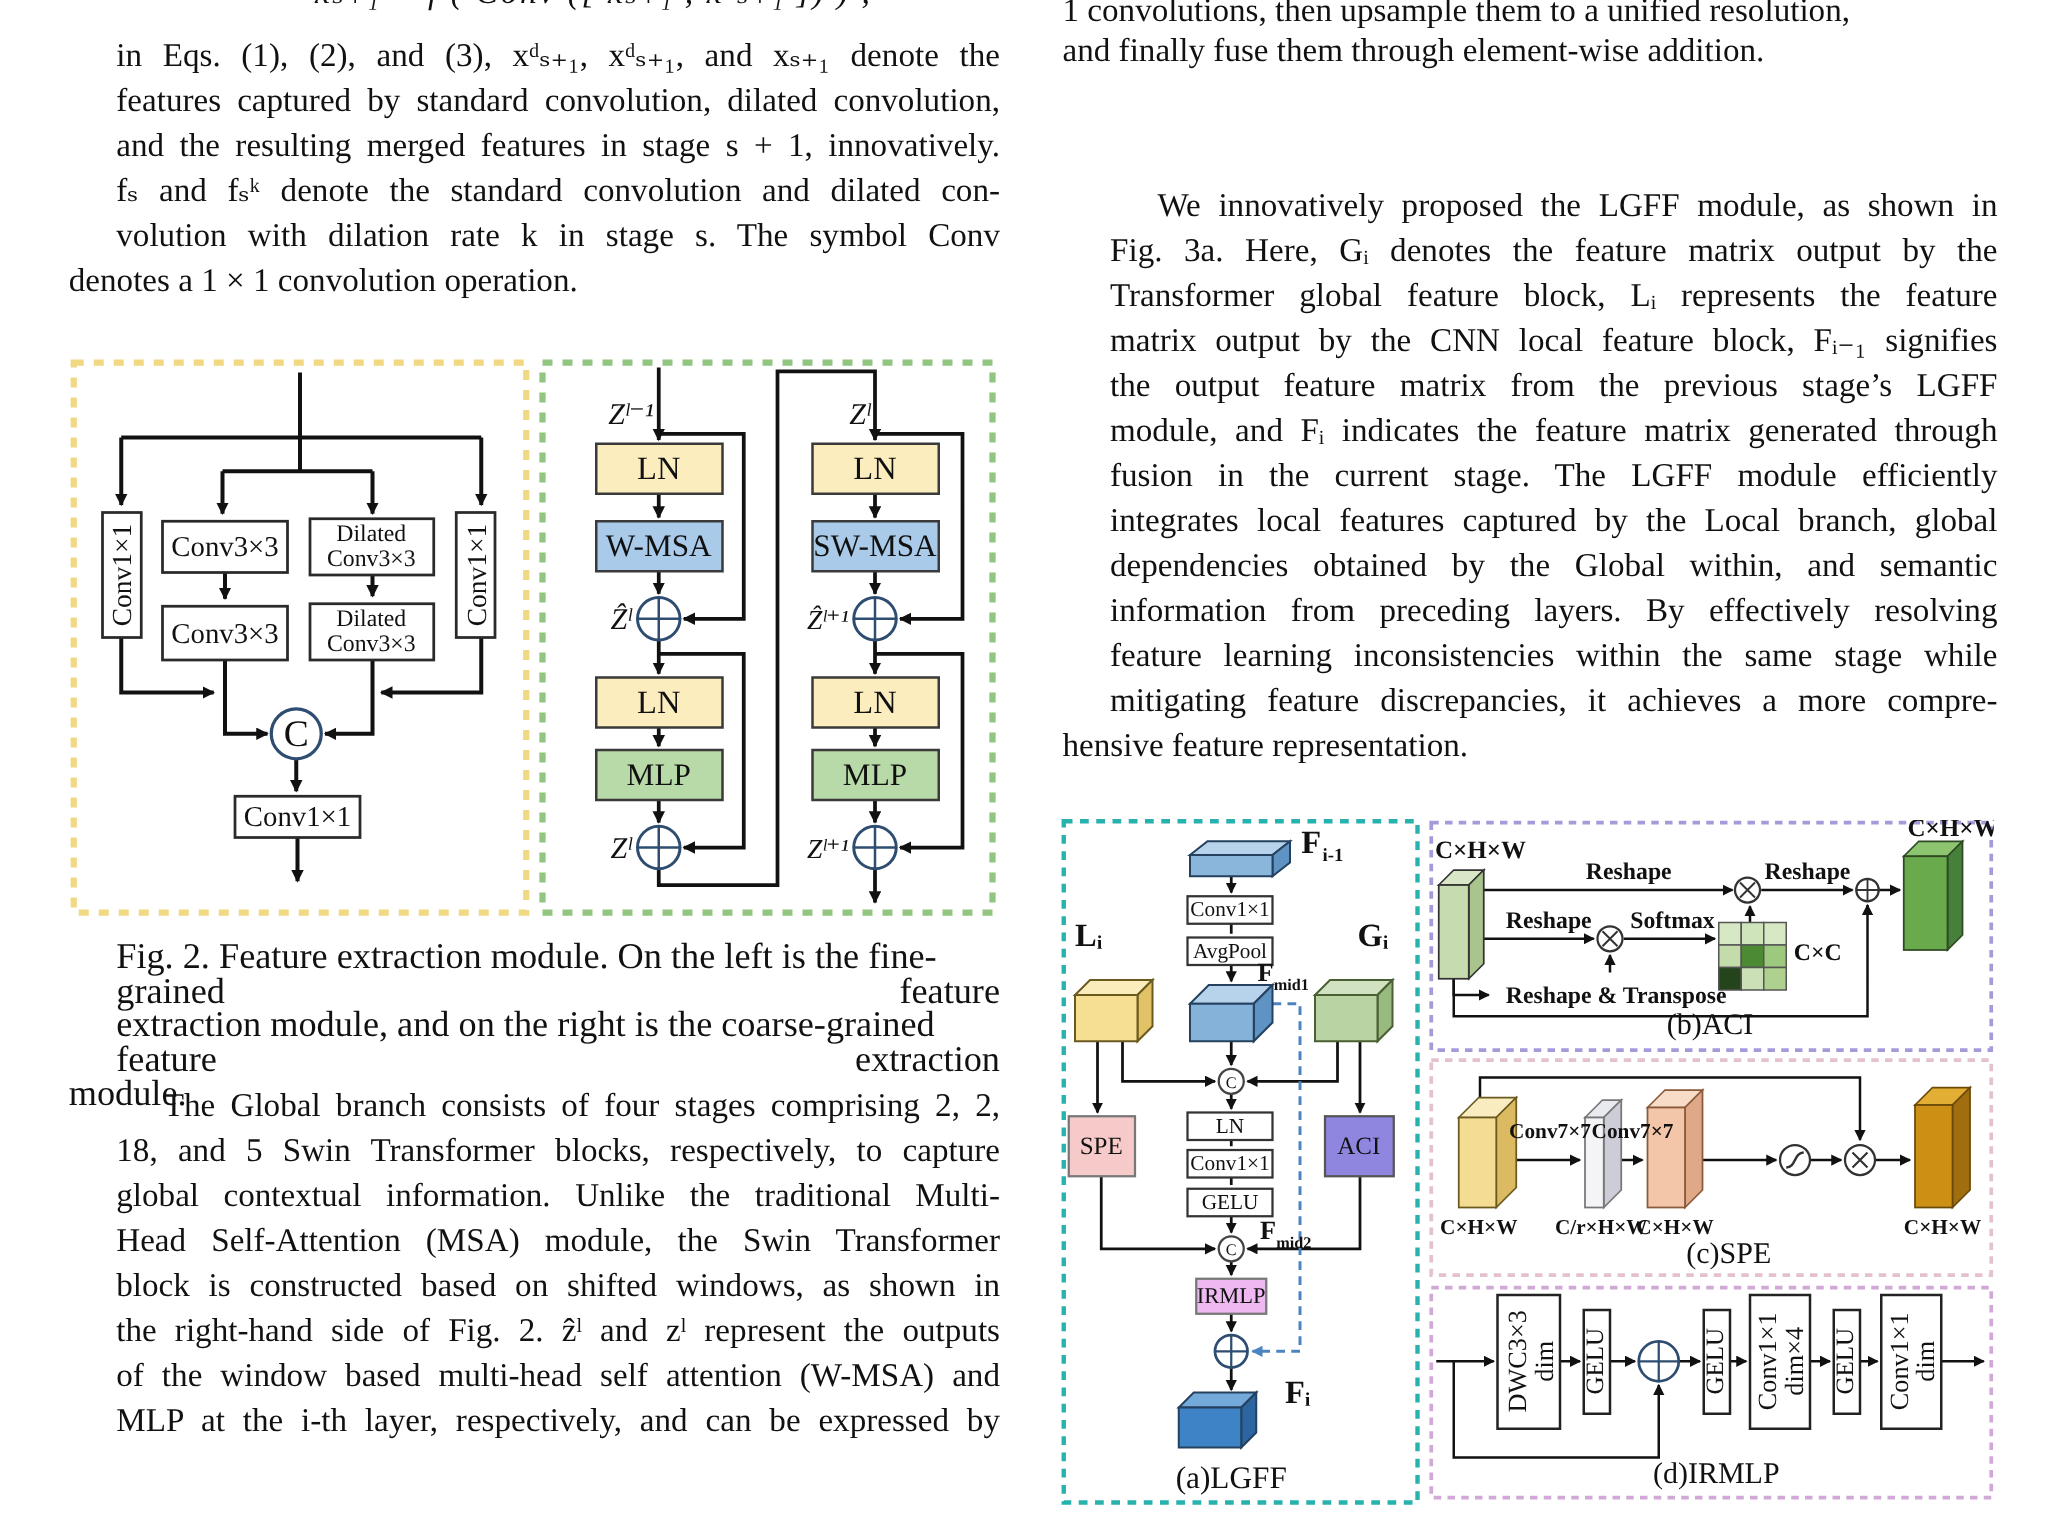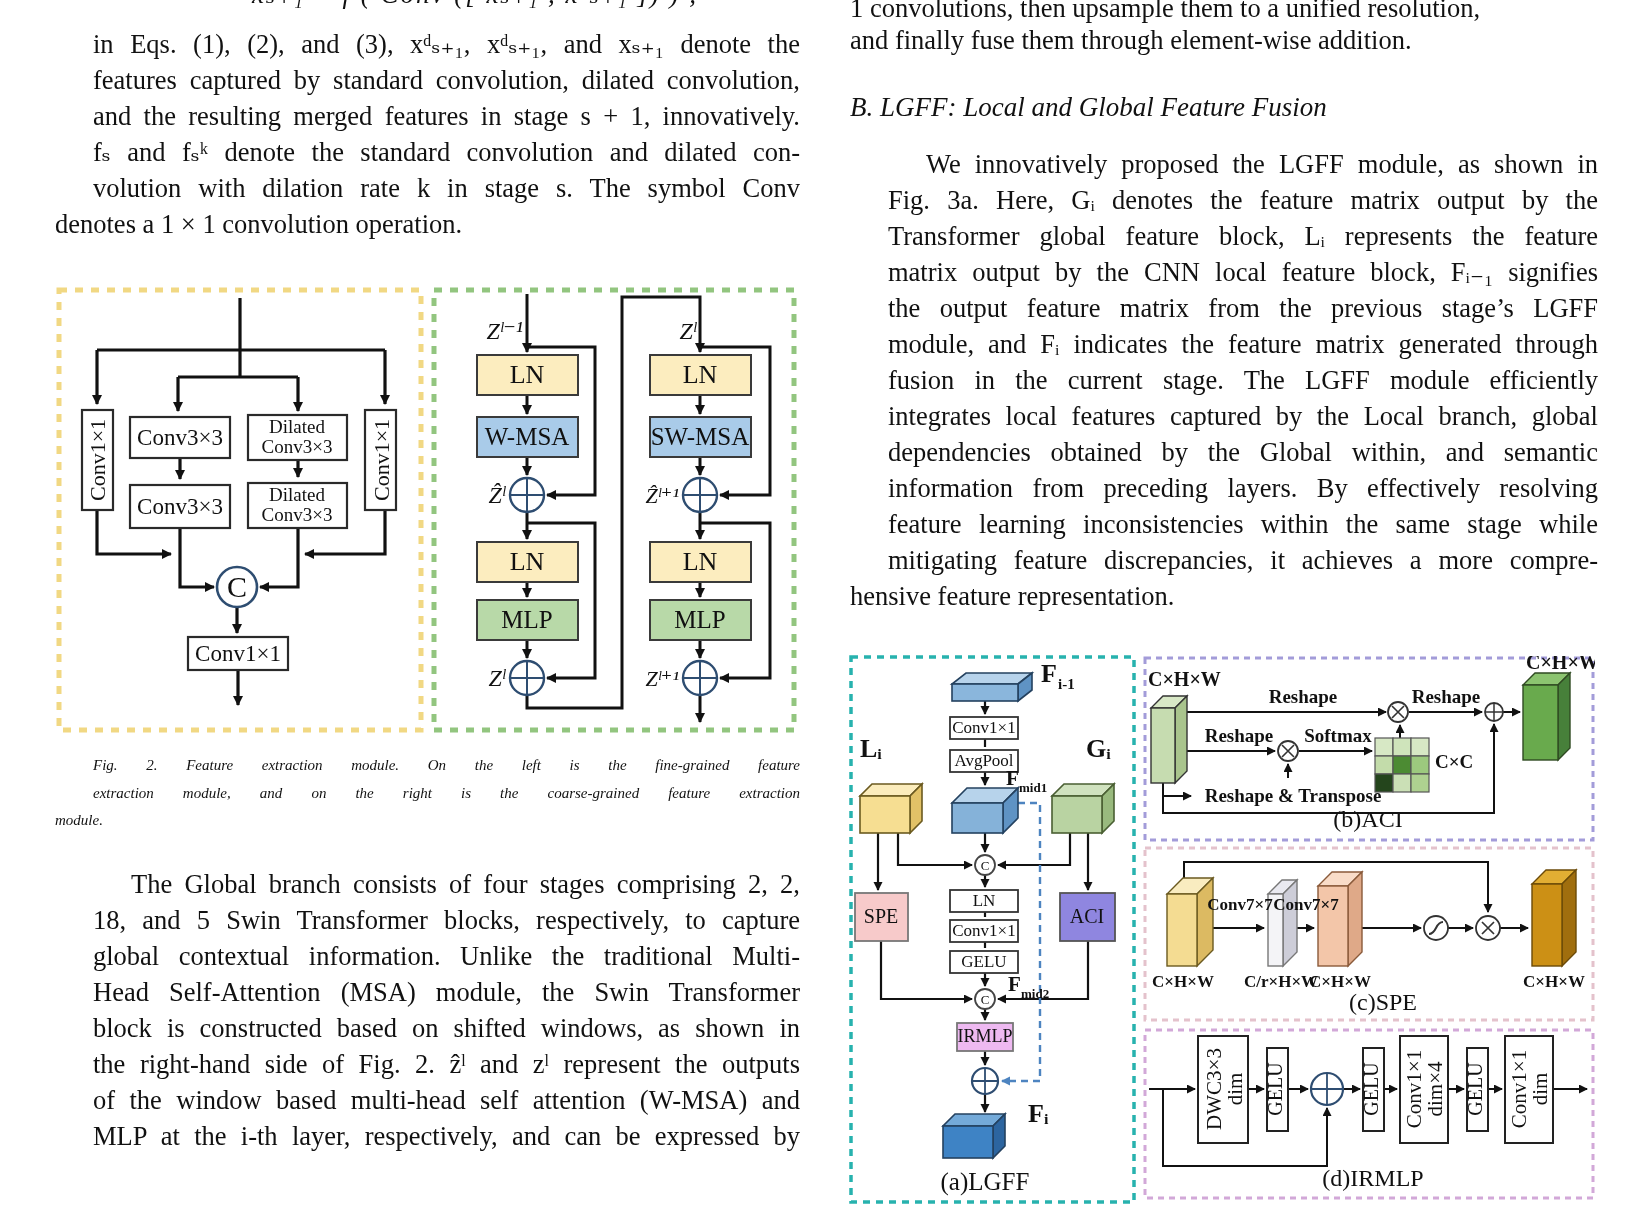--- a/index.html
+++ b/index.html
@@ -3,21 +3,21 @@
 <meta charset="utf-8">
 <style>
   html,body{margin:0;padding:0;background:#e8e8e8;}
   .page{position:relative;width:1650px;height:1229px;background:#ffffff;overflow:hidden;
         font-family:"Liberation Serif","DejaVu Serif",serif;color:#111;}
   .col{position:absolute;top:0;}
   .plines{font-size:26.5px;line-height:36px;text-align:justify;}
   .tline{text-align:left;white-space:normal;}
   .just{text-align-last:justify;margin-left:38px;}
   .ind{text-indent:38px;}
-  .caplines{font-size:15px;line-height:27.5px;font-style:italic;}
+  .caplines{font-size:29px;line-height:27.5px;}
   .heading{position:absolute;font-size:27px;font-style:italic;white-space:nowrap;}
   .eqfrag{position:absolute;height:15px;overflow:hidden;}
   .eqfrag-inner{position:relative;top:-22px;font-size:27px;font-style:italic;white-space:nowrap;letter-spacing:2px;}
   .clipline{position:absolute;font-size:26.5px;line-height:36px;white-space:nowrap;}
   svg{display:block;}
   svg text{font-family:"Liberation Serif","DejaVu Serif",serif;fill:#111;}
   .bold{font-weight:bold;}
   .ital{font-style:italic;}
 </style>
 </head>
@@ -164,21 +164,20 @@
         <div class="tline just">block is constructed based on shifted windows, as shown in</div>
         <div class="tline just">the right-hand side of Fig. 2. ẑˡ and zˡ represent the outputs</div>
         <div class="tline just">of the window based multi-head self attention (W-MSA) and</div>
         <div class="tline just">MLP at the i-th layer, respectively, and can be expressed by</div>
       </div>
   </div>
 
   <div class="col" style="left:850px;width:748px;height:879px;">
     <div class="clipline" style="left:0;top:-10px;">1 convolutions, then upsample them to a unified resolution,</div>
     <div class="clipline" style="left:0;top:22px;">and finally fuse them through element-wise addition.</div>
-    <div class="heading" style="left:0;top:92px;">B. LGFF: Local and Global Feature Fusion</div>
     <div class="plines" style="position:absolute;left:0;top:146px;width:748px;">
         <div class="tline just ind">We innovatively proposed the LGFF module, as shown in</div>
         <div class="tline just">Fig. 3a. Here, Gᵢ denotes the feature matrix output by the</div>
         <div class="tline just">Transformer global feature block, Lᵢ represents the feature</div>
         <div class="tline just">matrix output by the CNN local feature block, Fᵢ₋₁ signifies</div>
         <div class="tline just">the output feature matrix from the previous stage’s LGFF</div>
         <div class="tline just">module, and Fᵢ indicates the feature matrix generated through</div>
         <div class="tline just">fusion in the current stage. The LGFF module efficiently</div>
         <div class="tline just">integrates local features captured by the Local branch, global</div>
         <div class="tline just">dependencies obtained by the Global within, and semantic</div>

